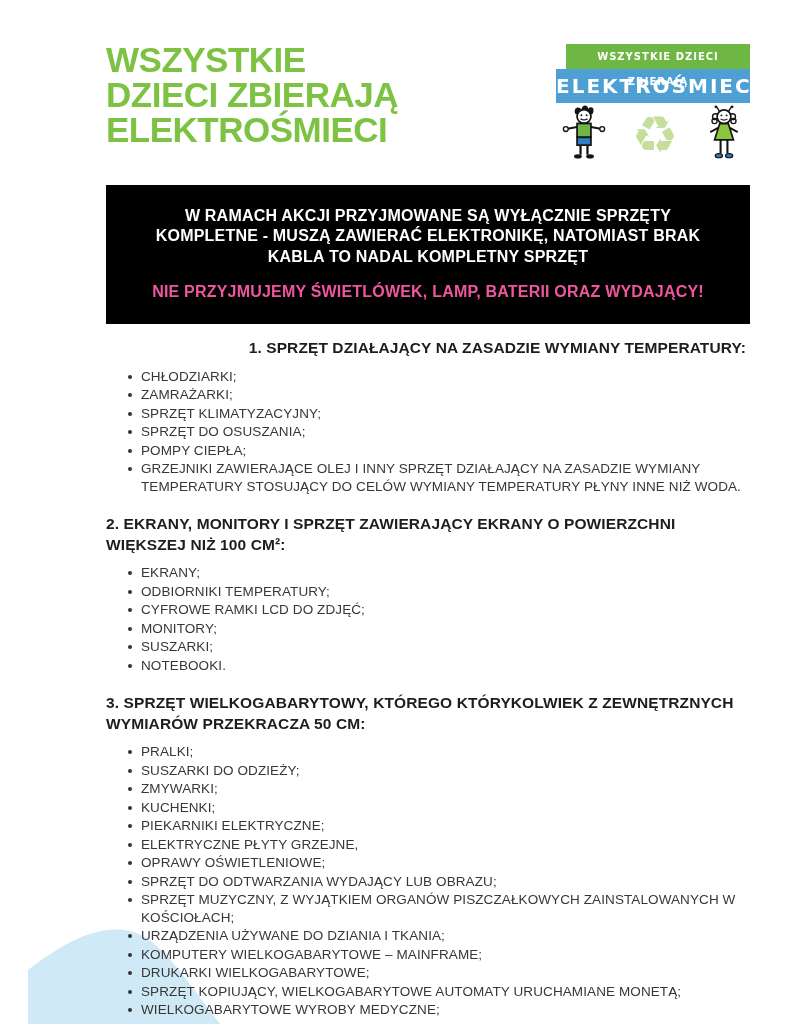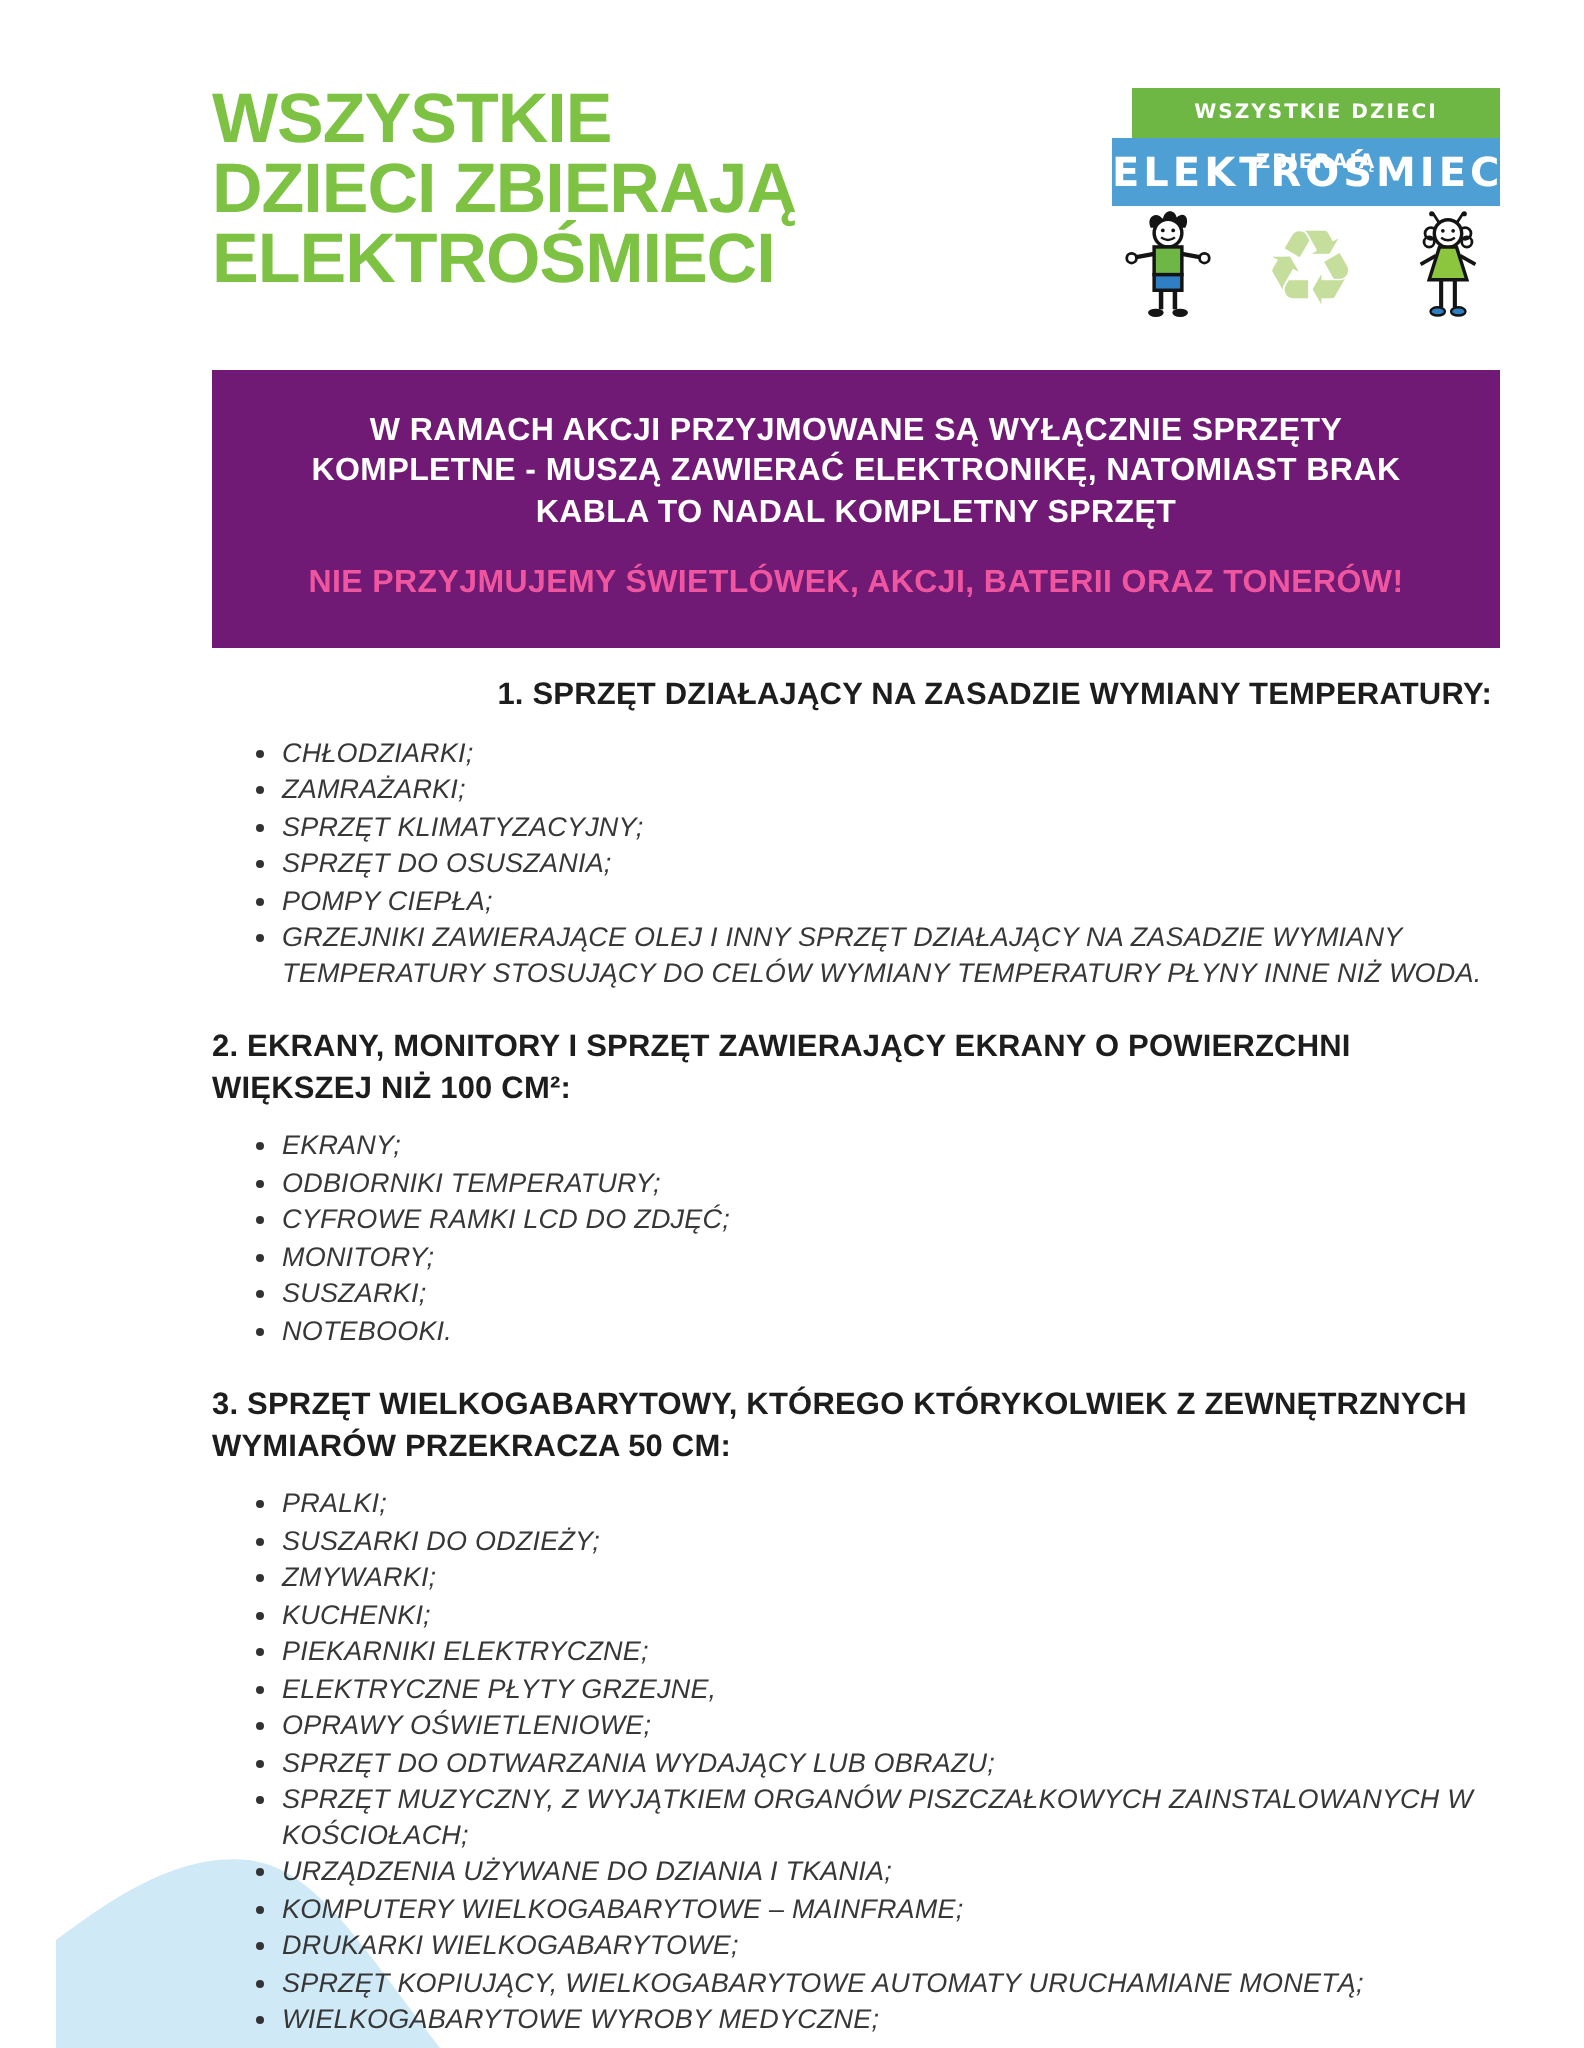--- a/index.html
+++ b/index.html
@@ -60,21 +60,21 @@
   }
   .recycle-glyph {
     font-size: 52px;
     line-height: 56px;
     color: #C5DE9B;
     font-family: "DejaVu Sans", sans-serif;
   }
   
   .banner {
     margin: 22px 70px 0 78px;
-    background: #701a75;
+    background: #000000;
     text-align: center;
     padding: 21px 26px 23px;
   }
   .banner-main {
     color: #ffffff;
     font-weight: 700;
     font-size: 16px;
     line-height: 1.28;
     letter-spacing: 0.2px;
   }
@@ -90,21 +90,21 @@
   .section-heading {
     font-size: 15.5px;
     font-weight: 800;
     color: #1D1D1D;
     line-height: 1.32;
     letter-spacing: 0.1px;
     margin-top: 19px;
     margin-bottom: 9px;
   }
   .section:first-child .section-heading { margin-top: 14px; text-align: right; }
-  .item-list { list-style: none; padding-left: 22px; font-style: italic; }
+  .item-list { list-style: none; padding-left: 22px; }
   .item-list li {
     position: relative;
     padding-left: 13px;
     font-size: 13.5px;
     line-height: 17.5px;
     color: #373737;
     letter-spacing: 0.1px;
     margin-bottom: 1px;
   }
   .item-list li::before {
@@ -190,21 +190,21 @@
           <line x1="32" y1="40" x2="32" y2="56" stroke="#141414" stroke-width="2.4"></line>
           <ellipse cx="22" cy="58.5" rx="4.2" ry="2.4" fill="#2F7FC4" stroke="#141414" stroke-width="1.4"></ellipse>
           <ellipse cx="34" cy="58.5" rx="4.2" ry="2.4" fill="#2F7FC4" stroke="#141414" stroke-width="1.4"></ellipse>
         </svg>
       </div>
     </div>
   </header>
 
   <section class="banner">
     <p class="banner-main">W RAMACH AKCJI PRZYJMOWANE SĄ WYŁĄCZNIE SPRZĘTY KOMPLETNE - MUSZĄ ZAWIERAĆ ELEKTRONIKĘ, NATOMIAST BRAK KABLA TO NADAL KOMPLETNY SPRZĘT</p>
-    <p class="banner-warning">NIE PRZYJMUJEMY ŚWIETLÓWEK, AKCJI, BATERII ORAZ TONERÓW!</p>
+    <p class="banner-warning">NIE PRZYJMUJEMY ŚWIETLÓWEK, LAMP, BATERII ORAZ WYDAJĄCY!</p>
   </section>
 
   <main class="content">
     <section class="section">
       <h2 class="section-heading">1. SPRZĘT DZIAŁAJĄCY NA ZASADZIE WYMIANY TEMPERATURY:</h2>
       <ul class="item-list">
           <li>CHŁODZIARKI;</li>
           <li>ZAMRAŻARKI;</li>
           <li>SPRZĘT KLIMATYZACYJNY;</li>
           <li>SPRZĘT DO OSUSZANIA;</li>

